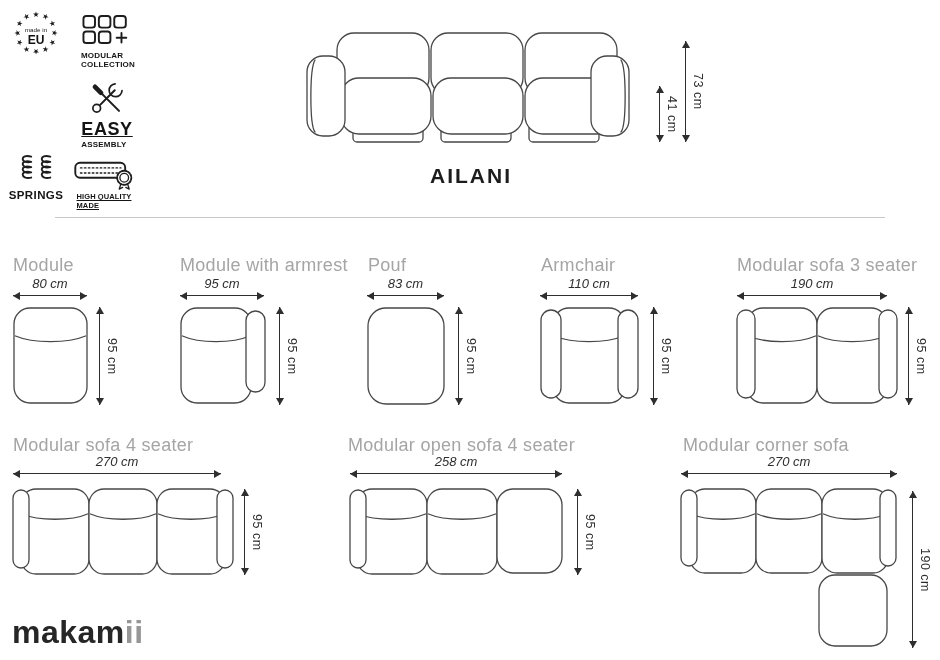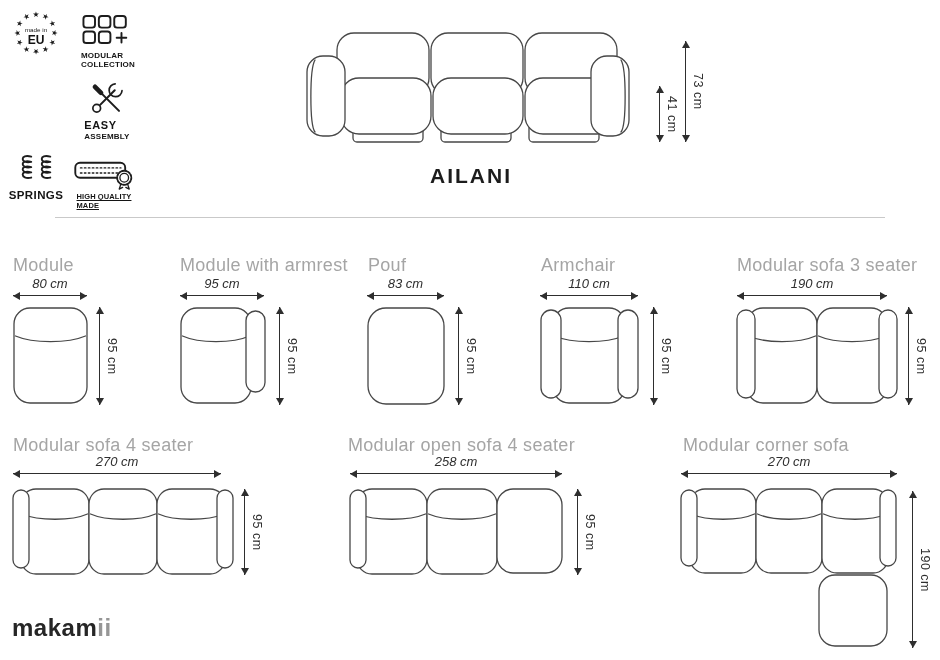--- a/index.html
+++ b/index.html
@@ -5,21 +5,21 @@
   html,body{margin:0;padding:0;background:#fff;}
   .canvas{position:relative;width:940px;height:660px;background:#ffffff;
           font-family:"Liberation Sans",sans-serif;overflow:hidden;}
 
   
   .badge{position:absolute;display:flex;flex-direction:column;align-items:center;gap:3px;color:#141414;}
   .badge-label{font-weight:bold;text-align:left;line-height:1.18;letter-spacing:.2px;color:#141414;}
   .bl-8{font-size:8px;}
   .bl-7{font-size:7.5px;letter-spacing:.1px;}
   .bl-11{font-size:11.5px;letter-spacing:.4px;}
-  .bl-13{font-size:11px;letter-spacing:.6px;}
+  .bl-13{font-size:18px;letter-spacing:.6px;text-decoration:underline;}
   .icon-stroke{stroke:#1d1d1d;fill:none;stroke-width:2;stroke-linecap:round;stroke-linejoin:round;}
 
   
   .hero-title{position:absolute;left:471px;top:164px;transform:translateX(-50%);
               font-size:21px;font-weight:bold;letter-spacing:2px;color:#1c1c1c;}
   .divider{position:absolute;left:55px;top:217px;width:830px;height:1px;background:#c9c9c9;}
 
   
   .sec-label{position:absolute;font-size:18px;color:#a5a5a5;letter-spacing:.3px;white-space:nowrap;}
 
@@ -40,21 +40,21 @@
   .vdim-line .ad{bottom:0;border-top:7px solid #2e2e2e;}
   .vdim-text{writing-mode:vertical-rl;font-size:12.5px;color:#2e2e2e;
              letter-spacing:.5px;align-self:center;white-space:nowrap;}
 
   
   .draw{position:absolute;}
   .dstroke{stroke:#474747;fill:#ffffff;stroke-width:1.3;}
   .dline{stroke:#474747;fill:none;stroke-width:1.3;stroke-linecap:round;}
 
   
-  .logo{position:absolute;left:12px;top:614px;font-size:24px;font-weight:600;letter-spacing:.5px;}
+  .logo{position:absolute;left:12px;top:614px;font-size:32px;font-weight:600;letter-spacing:.5px;}
   .logo .lp{color:#262626;}
   .logo .ls{color:#969696;}
 </style>
 </head>
 <body>
 
 <div class="canvas">
 
   <div class="badge" style="left:8px;top:6px;width:56px;">
     <svg width="54" height="54" viewBox="0 0 56 56">

